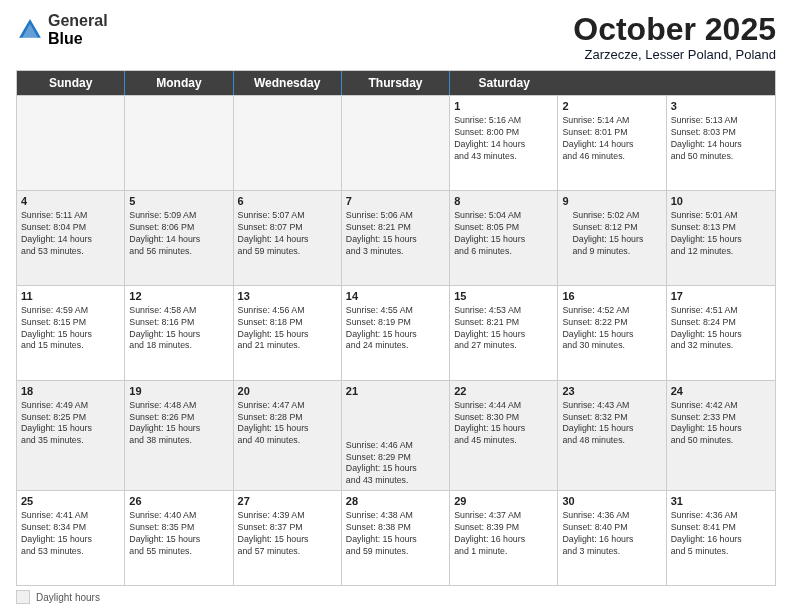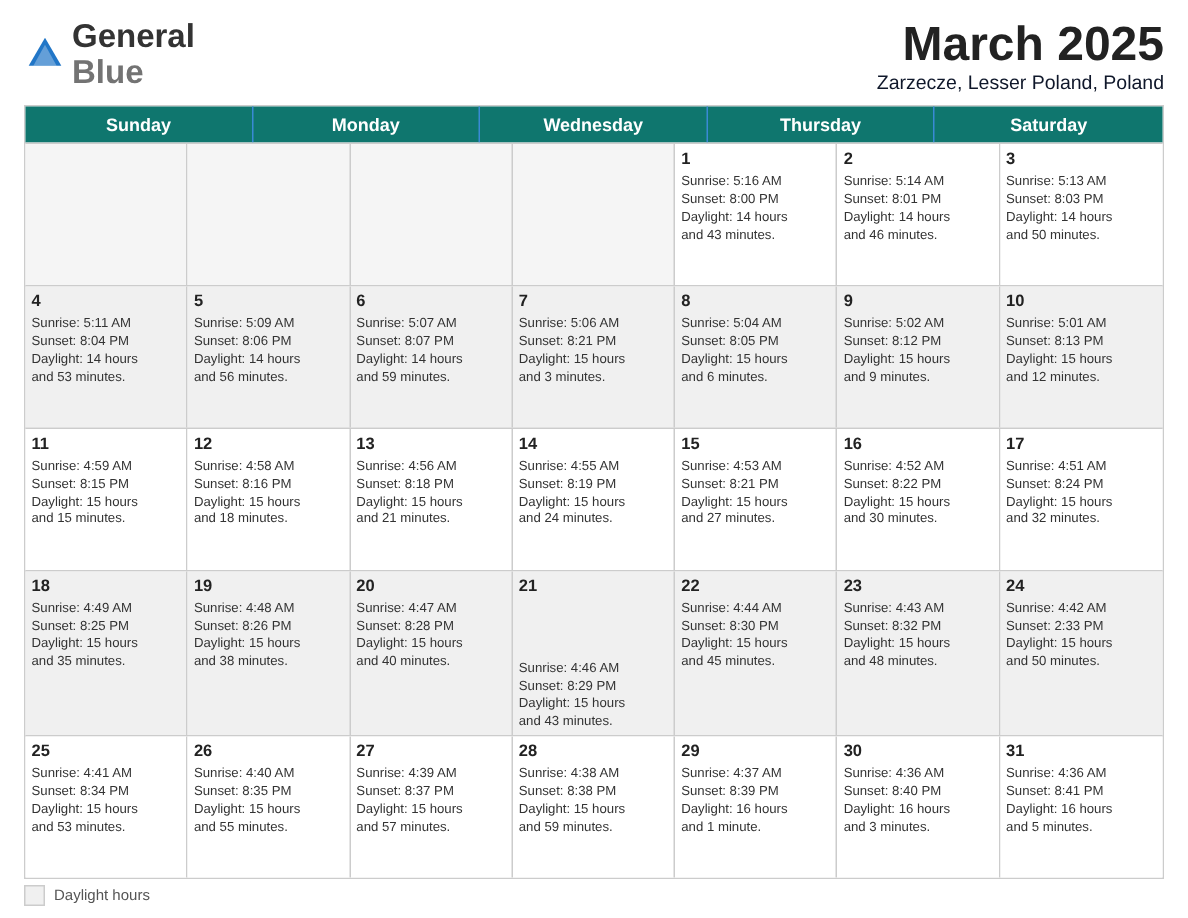--- a/index.html
+++ b/index.html
@@ -22,26 +22,26 @@
       justify-content: space-between;
       align-items: flex-start;
       margin-bottom: 8px;
     }
     .logo {
       display: flex;
       align-items: center;
       gap: 4px;
     }
     .logo-text {
-      font-size: 22px;
+      font-size: 16px;
       font-weight: bold;
       line-height: 1.1;
     }
     .logo-general { color: #333; }
-    .logo-blue { color: #737373; }
+    .logo-blue { color: #000000; }
     .logo-icon {
       width: 28px;
       height: 28px;
     }
     .title-area {
       text-align: right;
     }
     .month-title {
       font-size: 32px;
       font-weight: bold;
@@ -53,22 +53,22 @@
       color: #0f172a;
     }
     .calendar {
       flex: 1;
       display: flex;
       flex-direction: column;
       border: 1px solid #ccc;
     }
     .cal-header {
       display: grid;
-      grid-template-columns: repeat(5, 1fr);
-      background: #0f766e;
+      grid-template-columns: repeat(7, 1fr);
+      background: #404040;
     }
     .cal-header-cell {
       color: #fff;
       font-size: 12px;
       font-weight: bold;
       text-align: center;
       padding: 5px 2px;
       border-right: 1px solid #3a8ad4;
     }
     .cal-header-cell:last-child { border-right: none; }
@@ -132,21 +132,21 @@
       <svg class="logo-icon" viewBox="0 0 36 36">
         <polygon points="18,4 32,28 4,28" fill="#2176c7"></polygon>
         <polygon points="18,10 28,28 8,28" fill="#fff" opacity="0.3"></polygon>
       </svg>
       <div class="logo-text">
         <span class="logo-general">General</span><br>
         <span class="logo-blue">Blue</span>
       </div>
     </div>
     <div class="title-area">
-      <div class="month-title">March 2025</div>
+      <div class="month-title">October 2025</div>
       <div class="subtitle">Zarzecze, Lesser Poland, Poland</div>
     </div>
   </div>
 
   <div class="calendar">
     <div class="cal-header">
     <div class="cal-header-cell">Sunday</div>
         <div class="cal-header-cell">Monday</div>
         <div class="cal-header-cell">Wednesday</div>
         <div class="cal-header-cell">Thursday</div>
@@ -211,21 +211,21 @@
           </div>
           <div class="cal-cell shaded">
             <div class="day-number">8</div>
             <div class="cell-text" style="white-space: pre-line;">Sunrise: 5:04 AM
 Sunset: 8:05 PM
 Daylight: 15 hours
 and 6 minutes.</div>
           </div>
           <div class="cal-cell shaded">
             <div class="day-number">9</div>
-            <div class="cell-text" style="white-space: pre-line;">Sunrise: 5:02 AM
+            <div class="cell-text" style="white-space: pre-line; margin-left: 10px;">Sunrise: 5:02 AM
 Sunset: 8:12 PM
 Daylight: 15 hours
 and 9 minutes.</div>
           </div>
           <div class="cal-cell shaded">
             <div class="day-number">10</div>
             <div class="cell-text" style="white-space: pre-line;">Sunrise: 5:01 AM
 Sunset: 8:13 PM
 Daylight: 15 hours
 and 12 minutes.</div>

